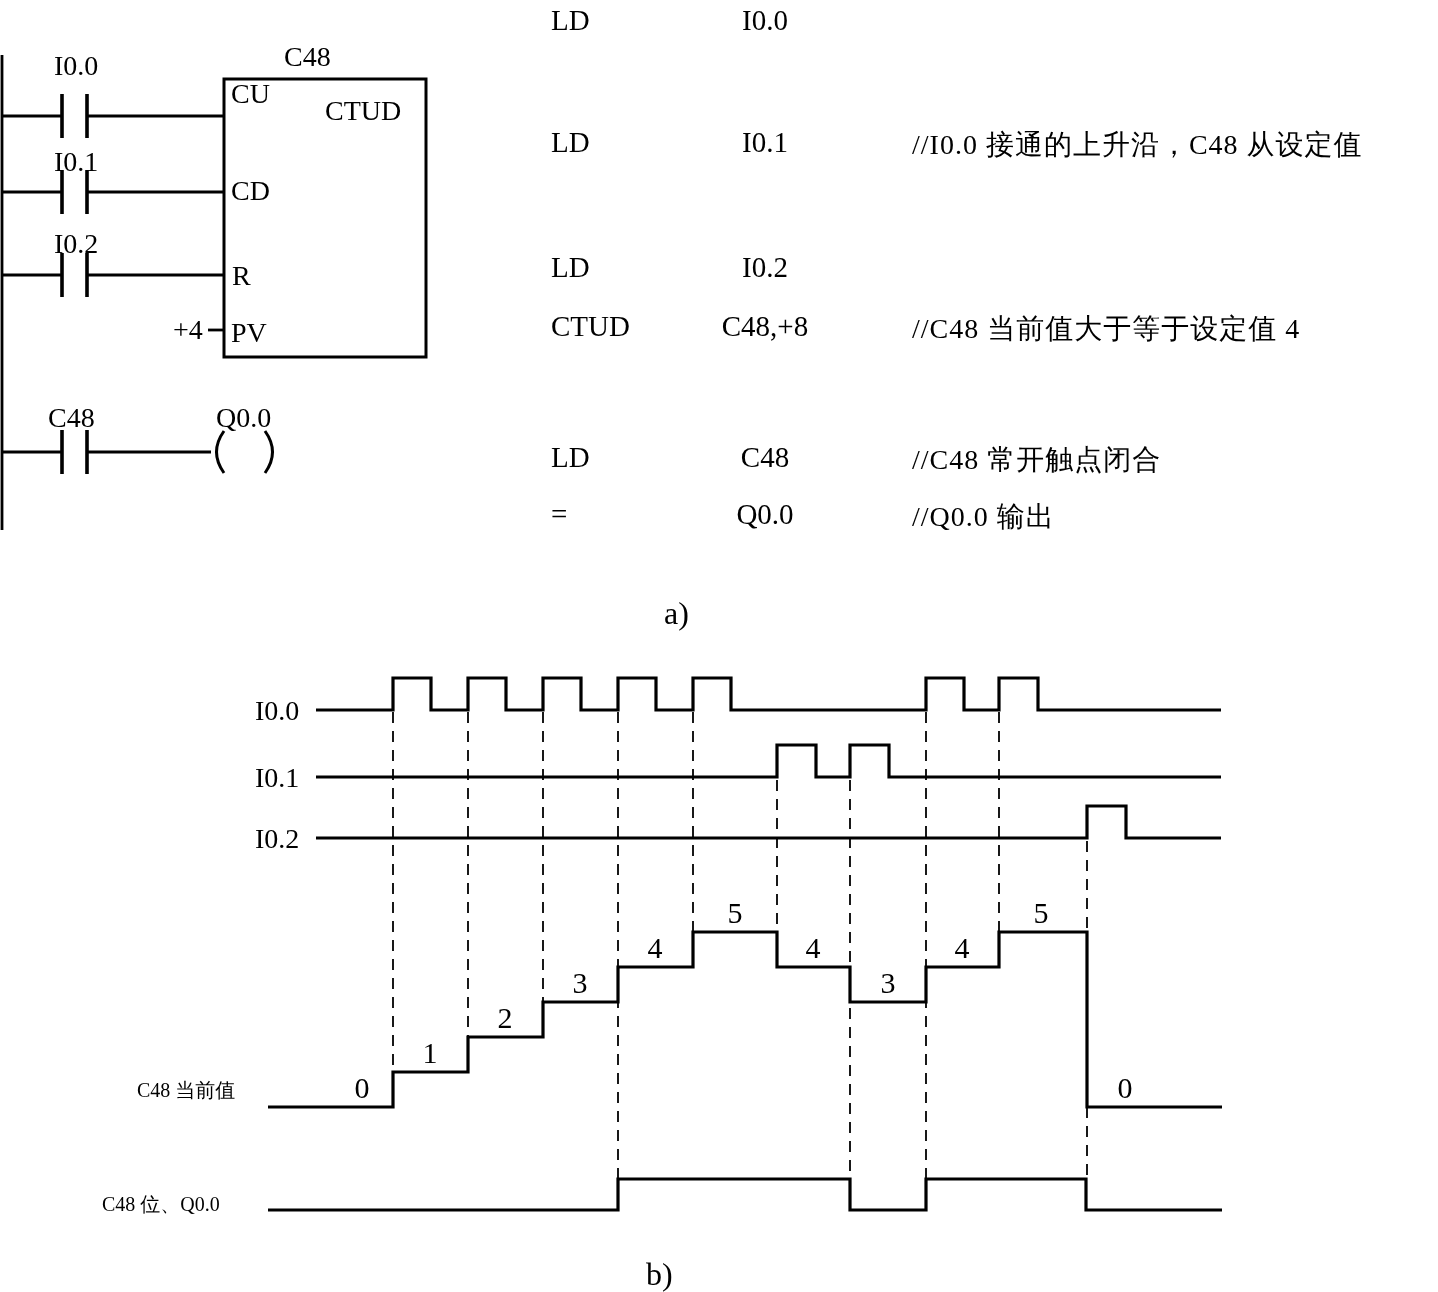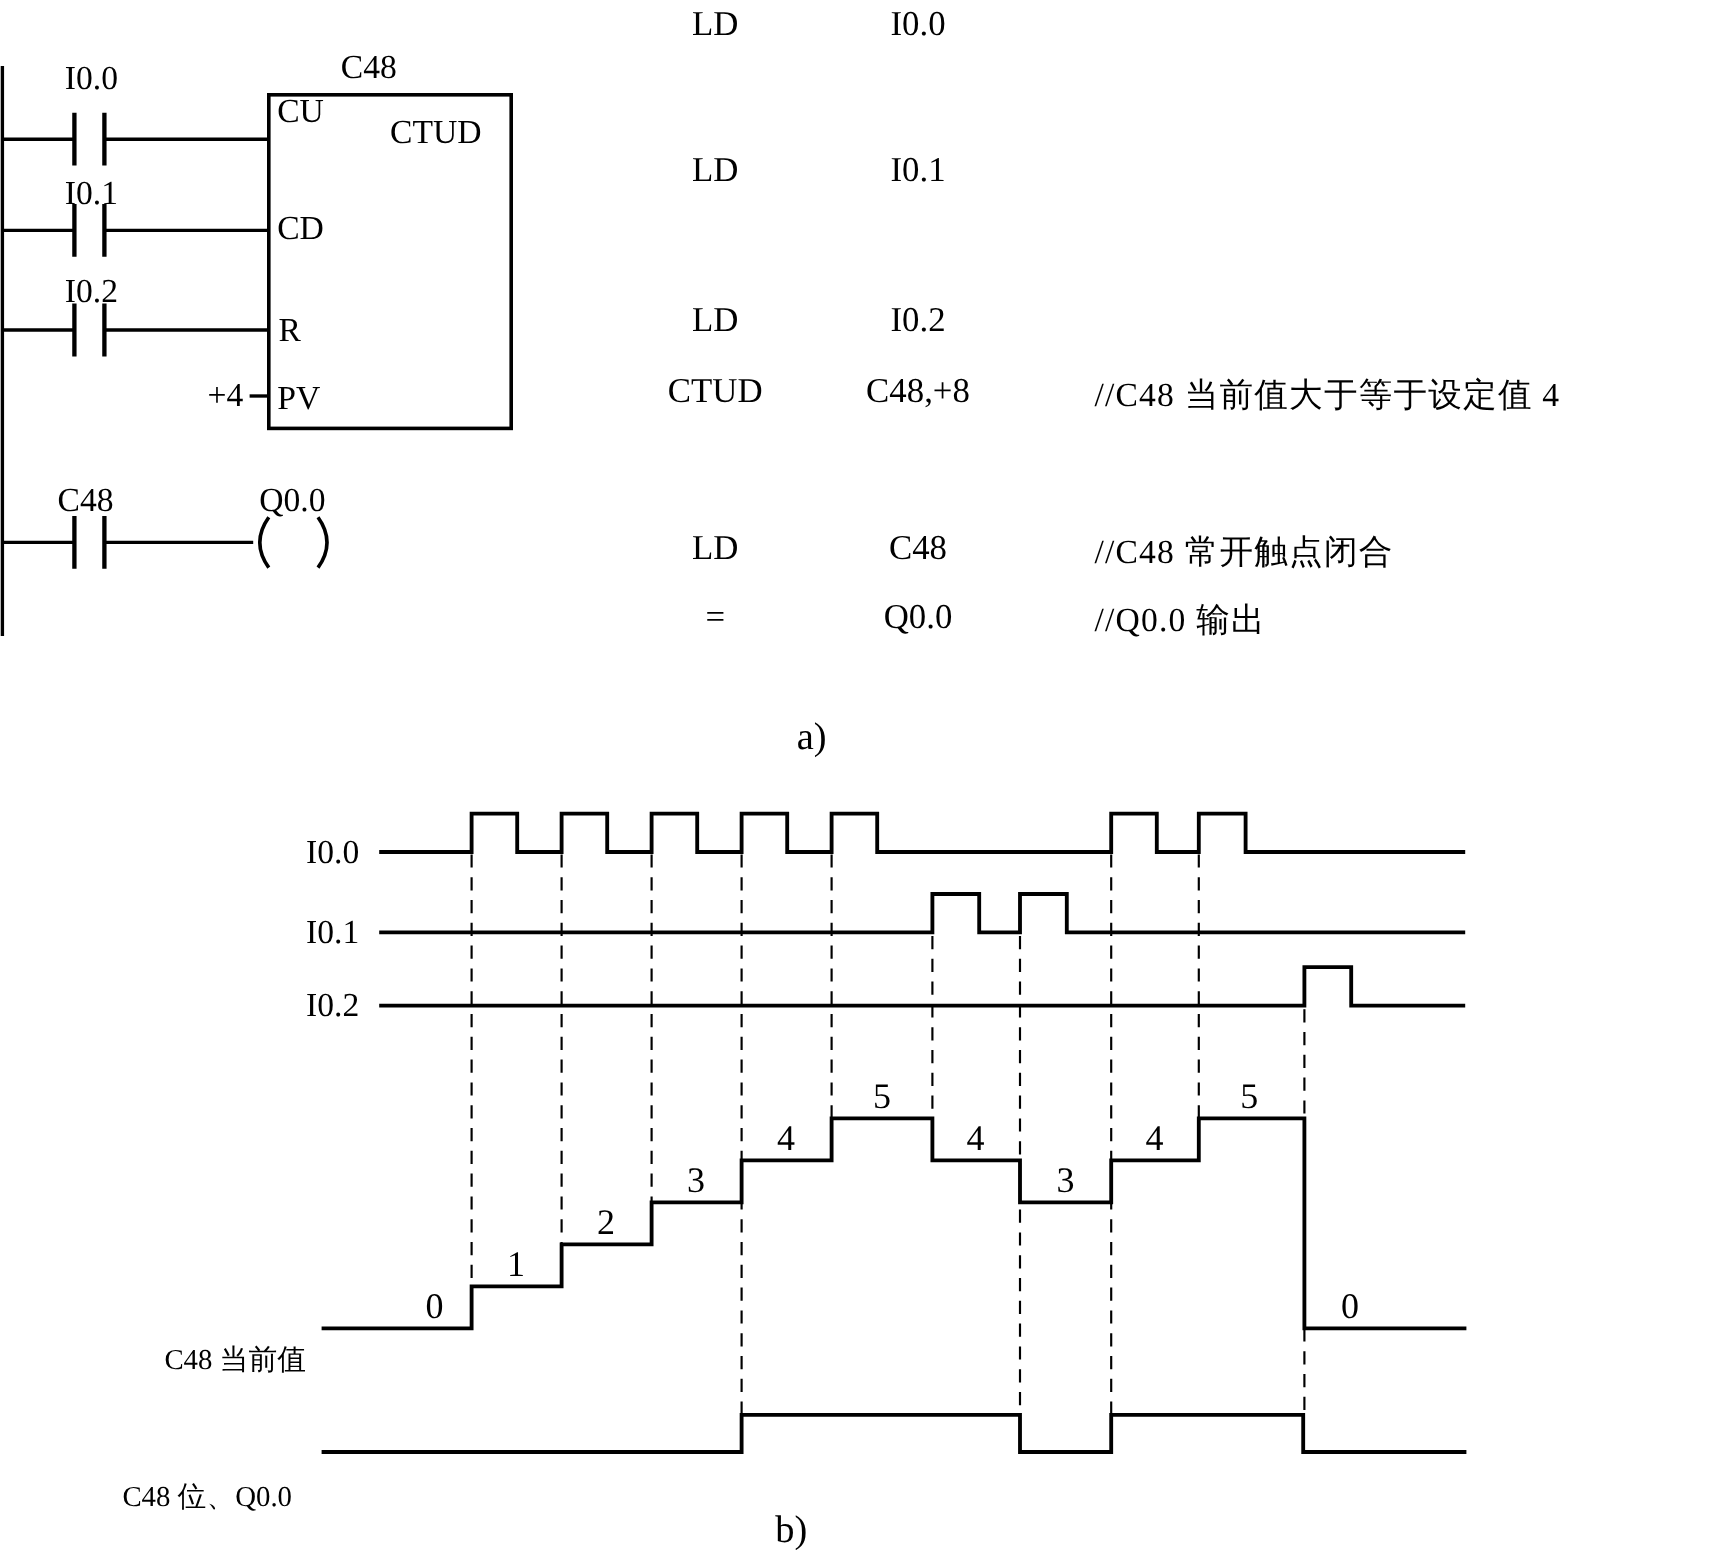--- a/index.html
+++ b/index.html
@@ -6,23 +6,23 @@
   .page{position:relative;width:1438px;height:1292px;background:#fff;overflow:hidden;
         font-family:"Liberation Serif","DejaVu Serif",serif;color:#000;}
   svg.art{position:absolute;left:0;top:0;}
   .ln{stroke:#000;stroke-width:2.8;fill:none;}
   .bars{stroke:#000;stroke-width:3.6;fill:none;}
   .boxln{stroke:#000;stroke-width:3;fill:none;}
   .trace{stroke:#000;stroke-width:3.2;fill:none;stroke-linejoin:miter;}
   .dash{stroke:#000;stroke-width:1.8;stroke-dasharray:11 8;fill:none;}
   .step-label{font-family:"Liberation Serif","DejaVu Serif",serif;font-size:30px;fill:#000;text-anchor:middle;}
   .lbl{position:absolute;white-space:pre;font-size:28px;line-height:1.15;}
-  .small{font-size:24px;margin-top:42px;}
+  .small{font-size:20px;}
   .cap{position:absolute;font-size:32px;white-space:pre;}
-  .code-op{position:absolute;left:551px;width:90px;text-align:center;font-size:29px;white-space:pre;}
+  .code-op{position:absolute;left:551px;width:90px;font-size:29px;white-space:pre;}
   .code-operand{position:absolute;left:715px;width:100px;text-align:center;font-size:29px;white-space:pre;}
   .code-comment{position:absolute;left:912px;font-size:28px;letter-spacing:1px;white-space:pre;}
 </style>
 </head>
 <body>
 
 <div class="page">
 
   <svg class="art" width="1438" height="1292" viewBox="0 0 1438 1292">
 
@@ -82,20 +82,21 @@
   <span class="lbl" style="left:231px;top:175px">CD</span>
   <span class="lbl" style="left:232px;top:260px">R</span>
   <span class="lbl" style="left:231px;top:317px">PV</span>
   <span class="lbl" style="left:173px;top:314px">+4</span>
 
   <span class="code-op" style="top:4px">LD</span>
   <span class="code-operand" style="top:4px">I0.0</span>
 
   <span class="code-op" style="top:126px">LD</span>
   <span class="code-operand" style="top:126px">I0.1</span>
+  <span class="code-comment" style="top:126px">//I0.0 接通的上升沿，C48 从设定值</span>
 
   <span class="code-op" style="top:251px">LD</span>
   <span class="code-operand" style="top:251px">I0.2</span>
 
   <span class="code-op" style="top:310px">CTUD</span>
   <span class="code-operand" style="top:310px">C48,+8</span>
   <span class="code-comment" style="top:310px">//C48 当前值大于等于设定值 4</span>
 
   <span class="code-op" style="top:441px">LD</span>
   <span class="code-operand" style="top:441px">C48</span>

